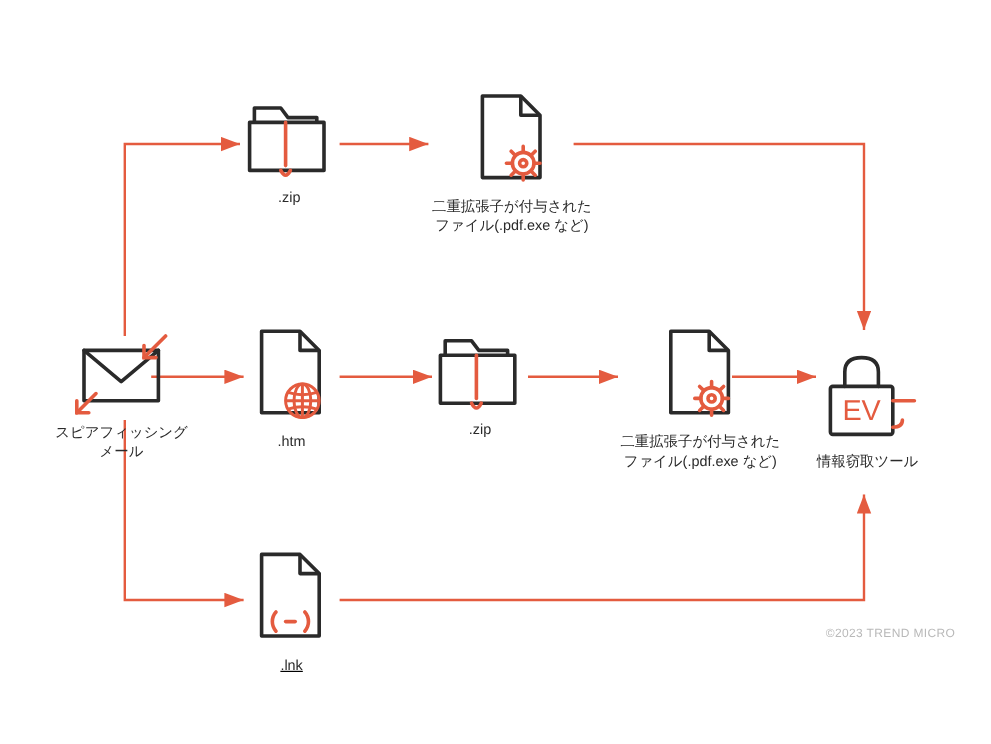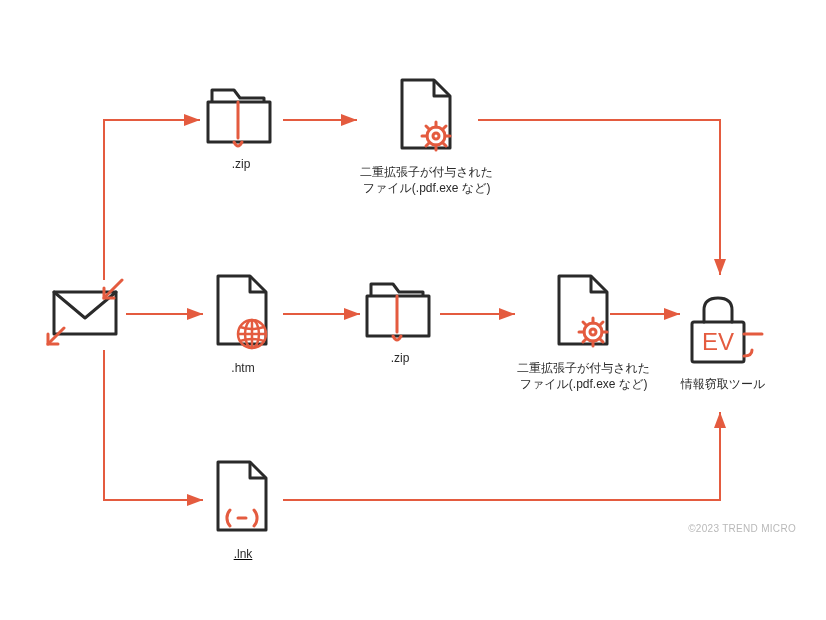--- a/index.html
+++ b/index.html
@@ -81,20 +81,22 @@
     </g>
     <g stroke="#e45b3f" stroke-width="3" stroke-linecap="round" fill="none">
 
       <path d="M76,2 L58,20"></path>
       <path d="M58,10 L58,20 L68,20"></path>
 
       <path d="M18,50 L2,66"></path>
       <path d="M2,56 L2,66 L12,66"></path>
     </g>
   </svg>
+  <div class="label">スピアフィッシング
+メール</div>
 </div>
 
 <div class="node" style="left:204px; top:84px;">
   <svg class="icon" width="74" height="66">
     <g fill="none" stroke="#2a2a2a" stroke-width="3" stroke-linejoin="round">
       <path d="M8,18 L8,6 L30,6 L36,14 L60,14 L60,18"></path>
       <rect x="4" y="18" width="62" height="40"></rect>
     </g>
     <g fill="none" stroke="#e45b3f" stroke-width="3" stroke-linecap="round">
       <path d="M34,18 L34,54"></path>

